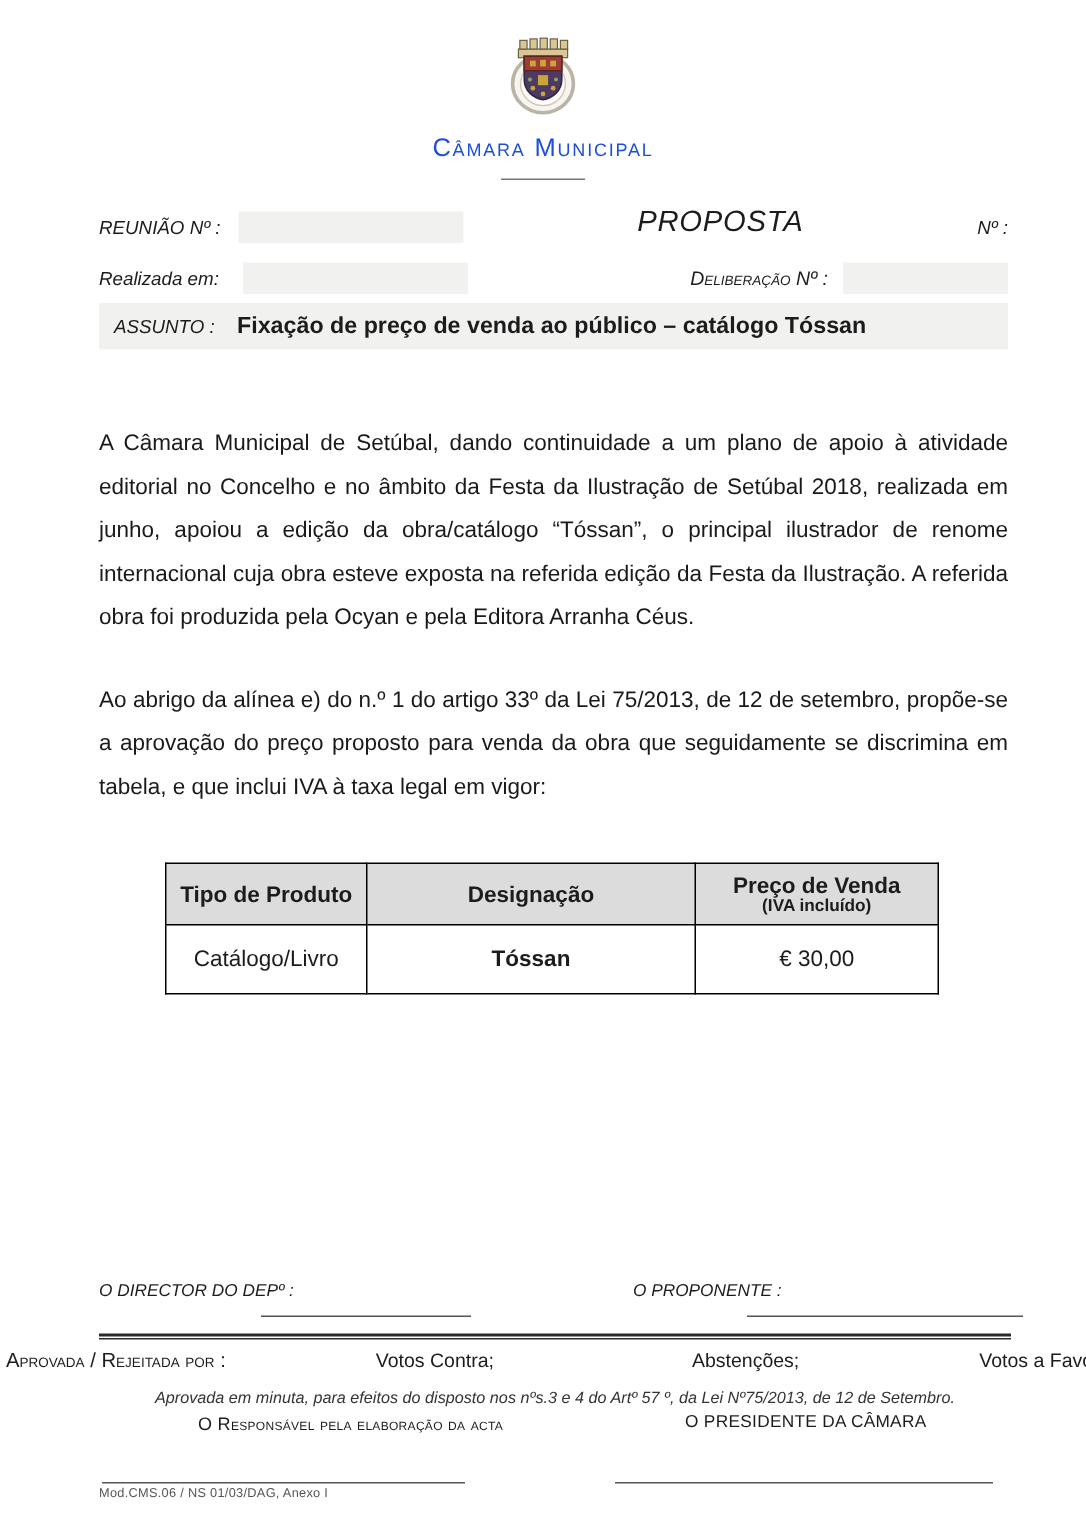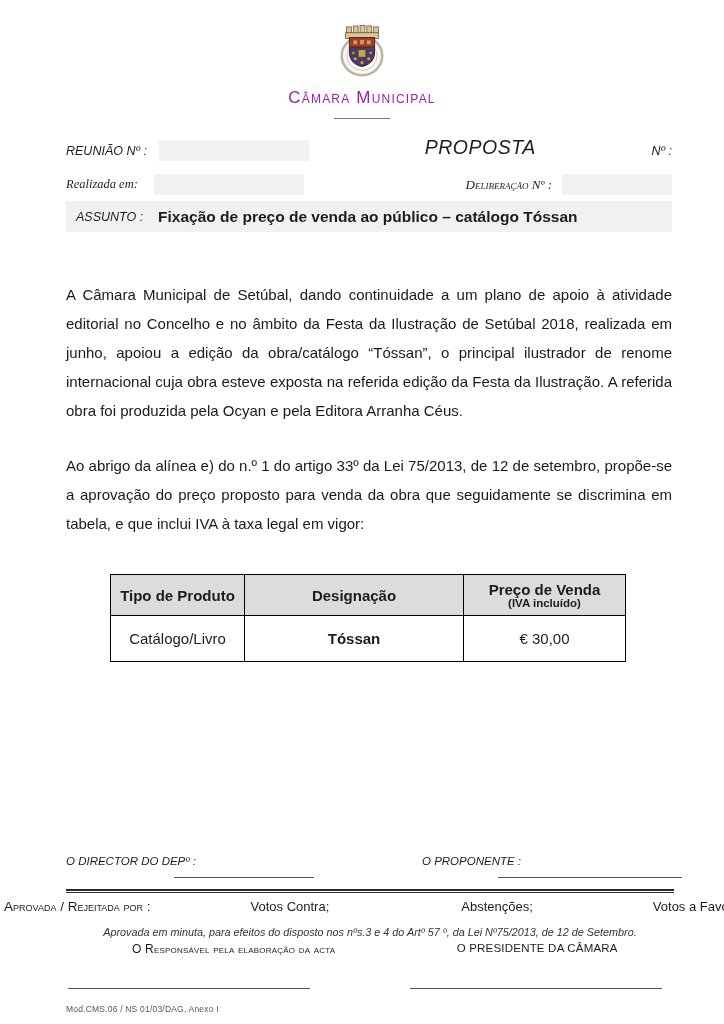--- a/index.html
+++ b/index.html
@@ -21,21 +21,21 @@
 
   
   .crest-wrap{text-align:center;margin-right:14px;}
   .crest-wrap svg{display:inline-block;}
   .h-title{
     text-align:center;font-size:19px;letter-spacing:1.5px;
     margin-top:6px;margin-right:14px;color:#222;
   }
   .h-sub{
     text-align:center;font-variant:small-caps;font-size:17px;letter-spacing:1.2px;
-    margin-top:4px;margin-right:14px;color:#a21caf;
+    margin-top:4px;margin-right:14px;color:#1d4ed8;
   }
   .h-rule{
     width:56px;height:0;border-top:1.5px solid #777;
     margin:10px auto 0 auto;position:relative;left:-7px;
   }
 
   
   .meta{margin-top:20px;}
   .meta-row{display:flex;align-items:center;margin-bottom:12px;}
   .meta-label{font-style:italic;font-size:12.5px;white-space:nowrap;}
@@ -44,21 +44,21 @@
   .f-reuniao{width:150px;margin-left:12px;}
   .f-realizada{width:150px;margin-left:16px;}
   .f-numero{width:160px;margin-left:14px;font-weight:bold;font-size:15px;
     text-align:right;line-height:21px;padding-right:2px;white-space:nowrap;}
   .f-deliberacao{width:110px;margin-left:10px;}
   .proposta-title{
     flex:1;text-align:center;font-style:italic;font-size:19.5px;
     letter-spacing:0.5px;position:relative;top:-3px;
   }
   .meta-right{display:flex;align-items:center;}
-  .meta-row2{display:flex;align-items:center;justify-content:space-between;font-family:Liberation Serif, serif;}
+  .meta-row2{display:flex;align-items:center;justify-content:space-between;}
   .meta-left2{display:flex;align-items:center;}
 
   
   .assunto{
     margin-top:6px;background:var(--assunto-bg);
     display:flex;align-items:center;height:31px;padding-left:10px;
   }
   .assunto-label{font-style:italic;font-size:12.5px;width:82px;flex:none;}
   .assunto-value{font-weight:bold;font-size:15.5px;}
 
@@ -113,21 +113,21 @@
 
   .resp-row{display:flex;margin-top:4px;}
   .resp-left{width:55%;padding-left:66px;font-variant:small-caps;font-size:12px;letter-spacing:0.2px;}
   .resp-right{width:45%;text-align:center;font-size:11.5px;letter-spacing:0.2px;}
 
   .bottom-lines{position:relative;margin-top:32px;height:2px;}
   .b-line{position:absolute;top:0;border-top:1.3px solid #555;}
   .b-line-left{left:2px;width:242px;}
   .b-line-right{left:344px;width:252px;}
 
-  .form-code{margin-top:14px;font-size:8.5px;color:#555;letter-spacing:0.2px;}
+  .form-code{margin-top:0;font-size:8.5px;color:#555;letter-spacing:0.2px;}
 </style>
 </head>
 <body>
 
 <div class="page">
 
   <div class="crest-wrap">
     <span>
       <svg width="58" height="56" viewBox="0 0 60 58">
 

